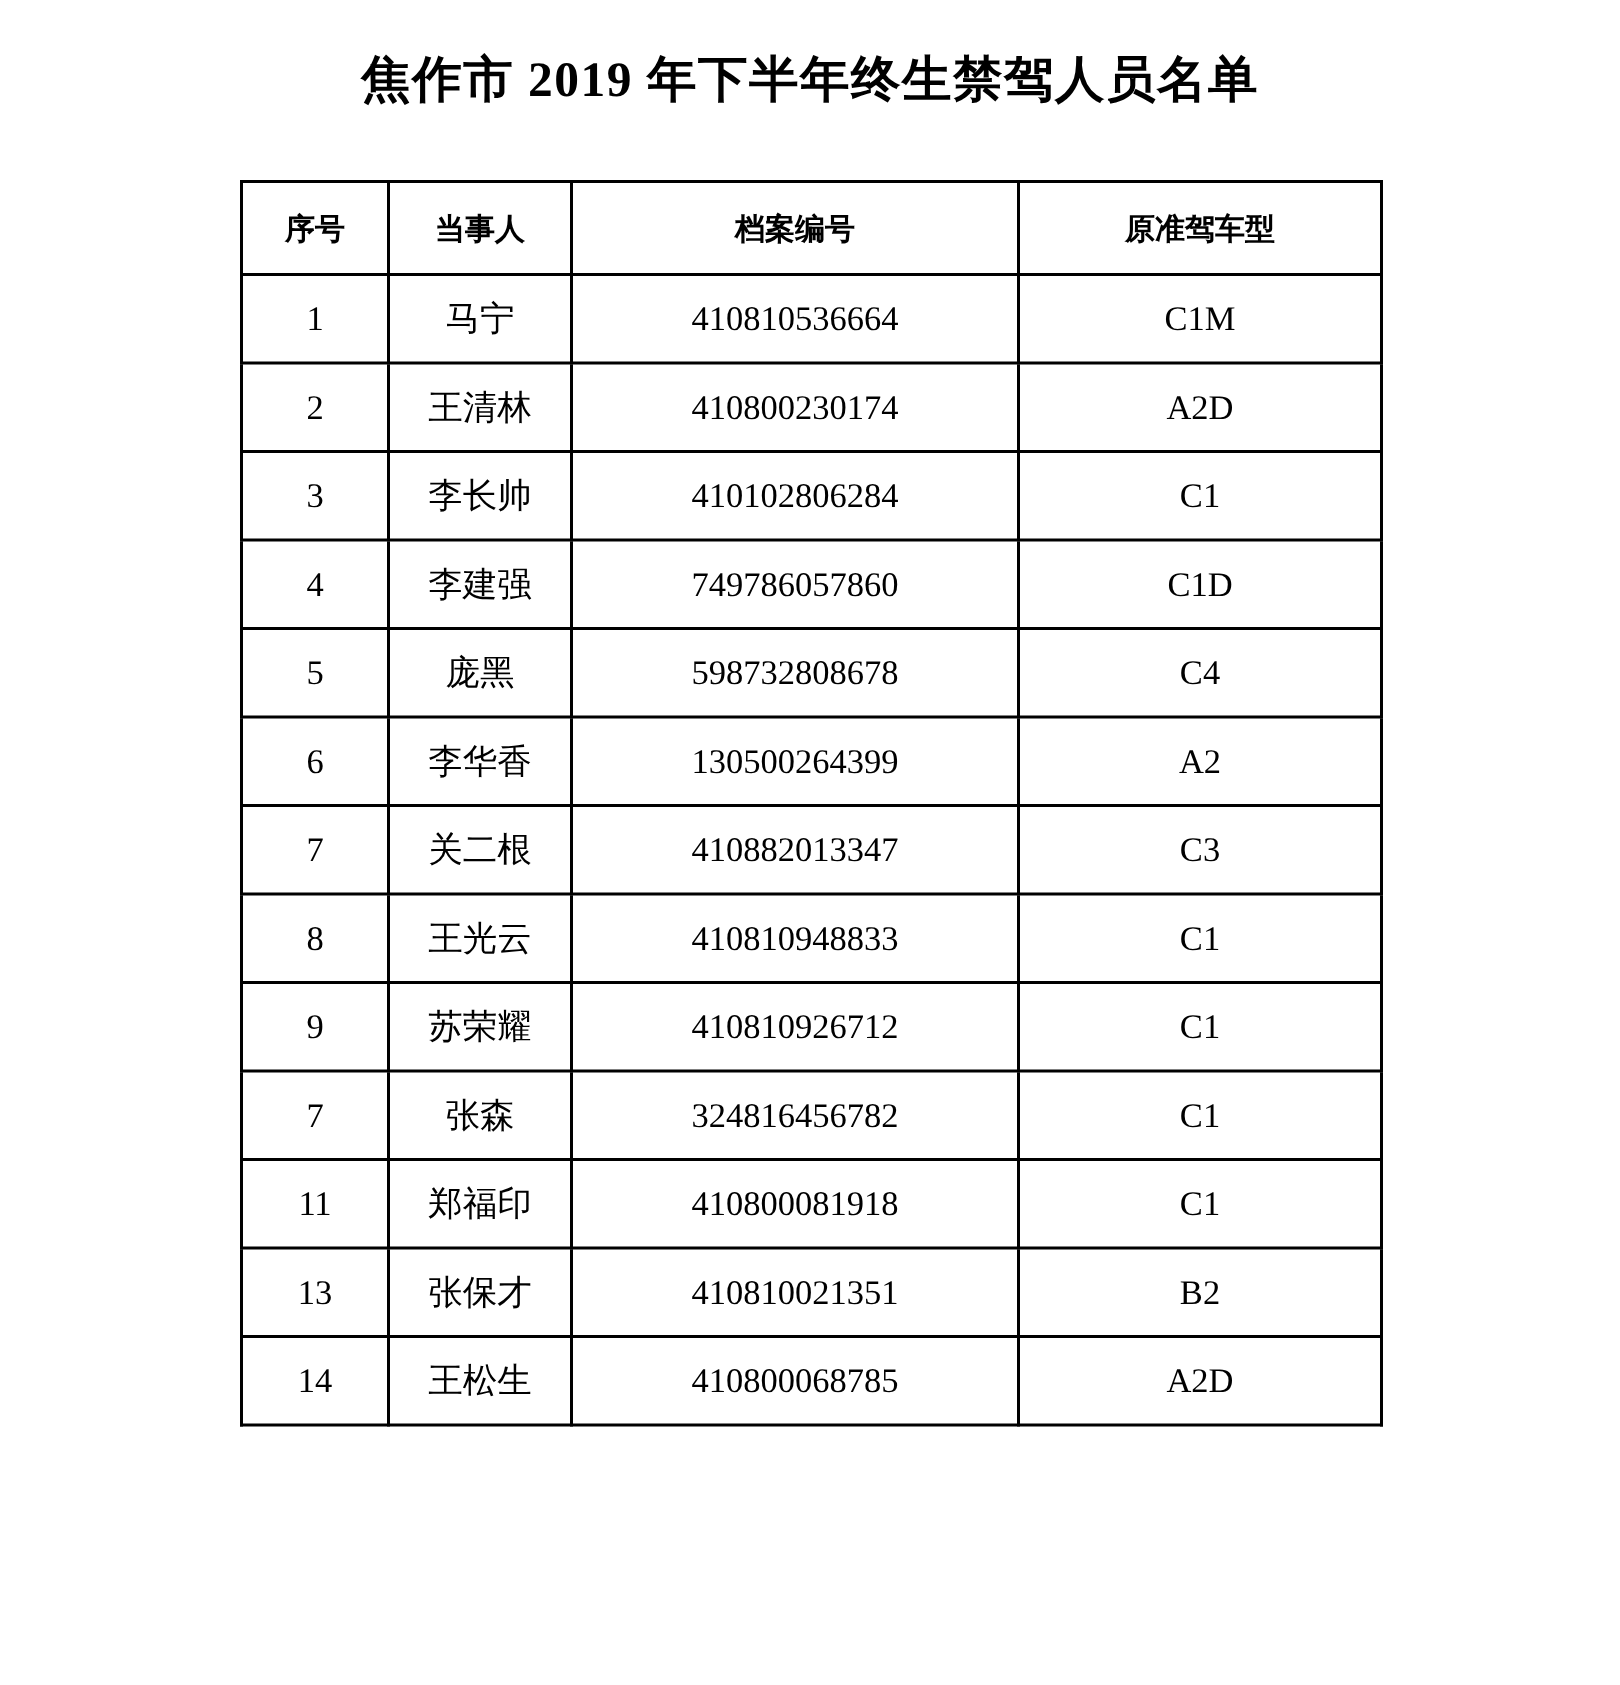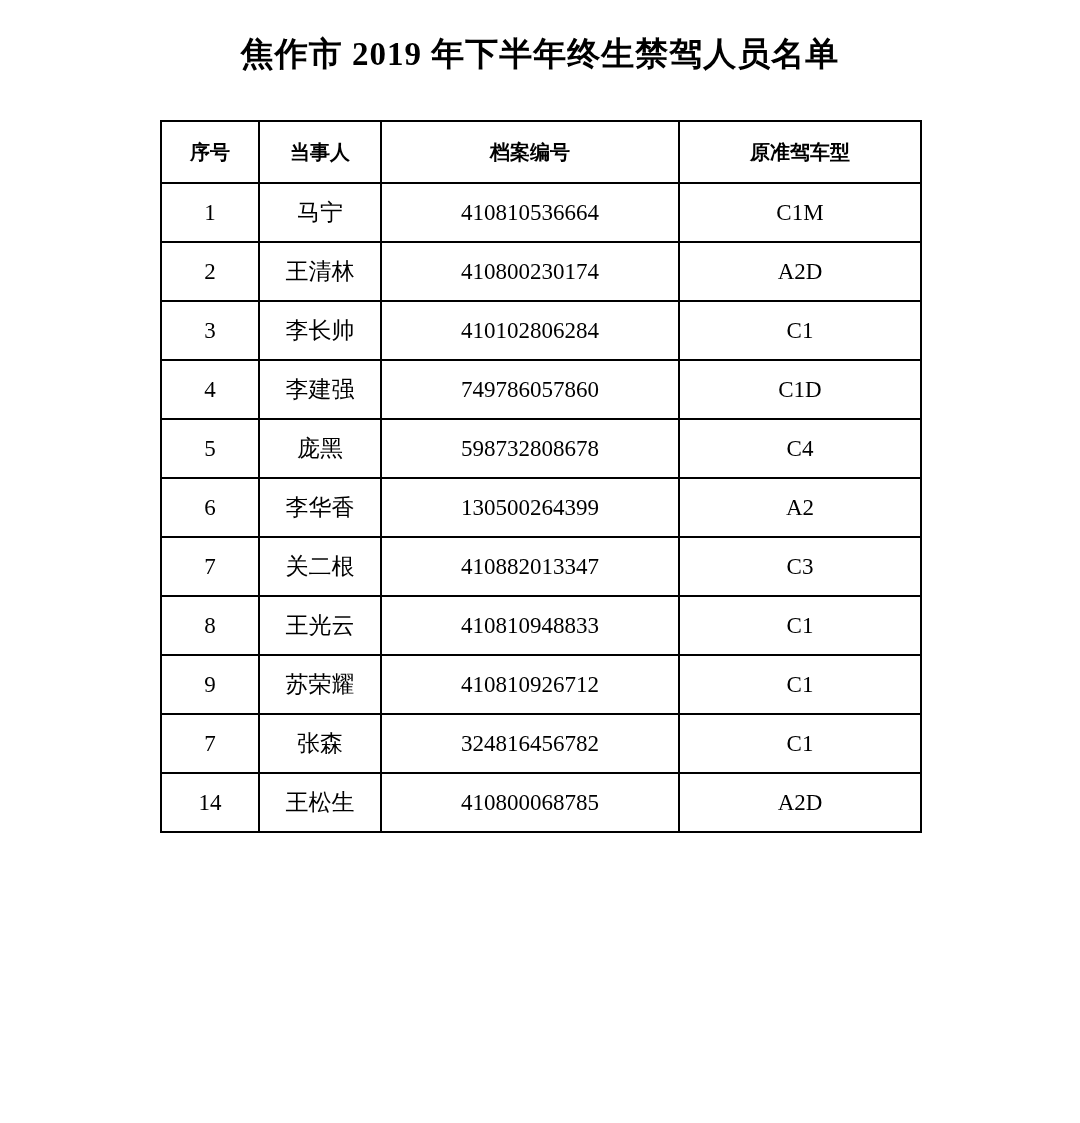--- a/index.html
+++ b/index.html
@@ -140,20 +140,32 @@
             <td class="file">410810926712</td>
             <td class="type">C1</td>
           </tr>
           <tr>
             <td class="idx">7</td>
             <td class="name">张森</td>
             <td class="file">324816456782</td>
             <td class="type">C1</td>
           </tr>
           <tr>
+            <td class="idx">11</td>
+            <td class="name">郑福印</td>
+            <td class="file">410800081918</td>
+            <td class="type">C1</td>
+          </tr>
+          <tr>
+            <td class="idx">13</td>
+            <td class="name">张保才</td>
+            <td class="file">410810021351</td>
+            <td class="type">B2</td>
+          </tr>
+          <tr>
             <td class="idx">14</td>
             <td class="name">王松生</td>
             <td class="file">410800068785</td>
             <td class="type">A2D</td>
           </tr>
         </tbody>
     </table>
   </div>
 
 </div>

